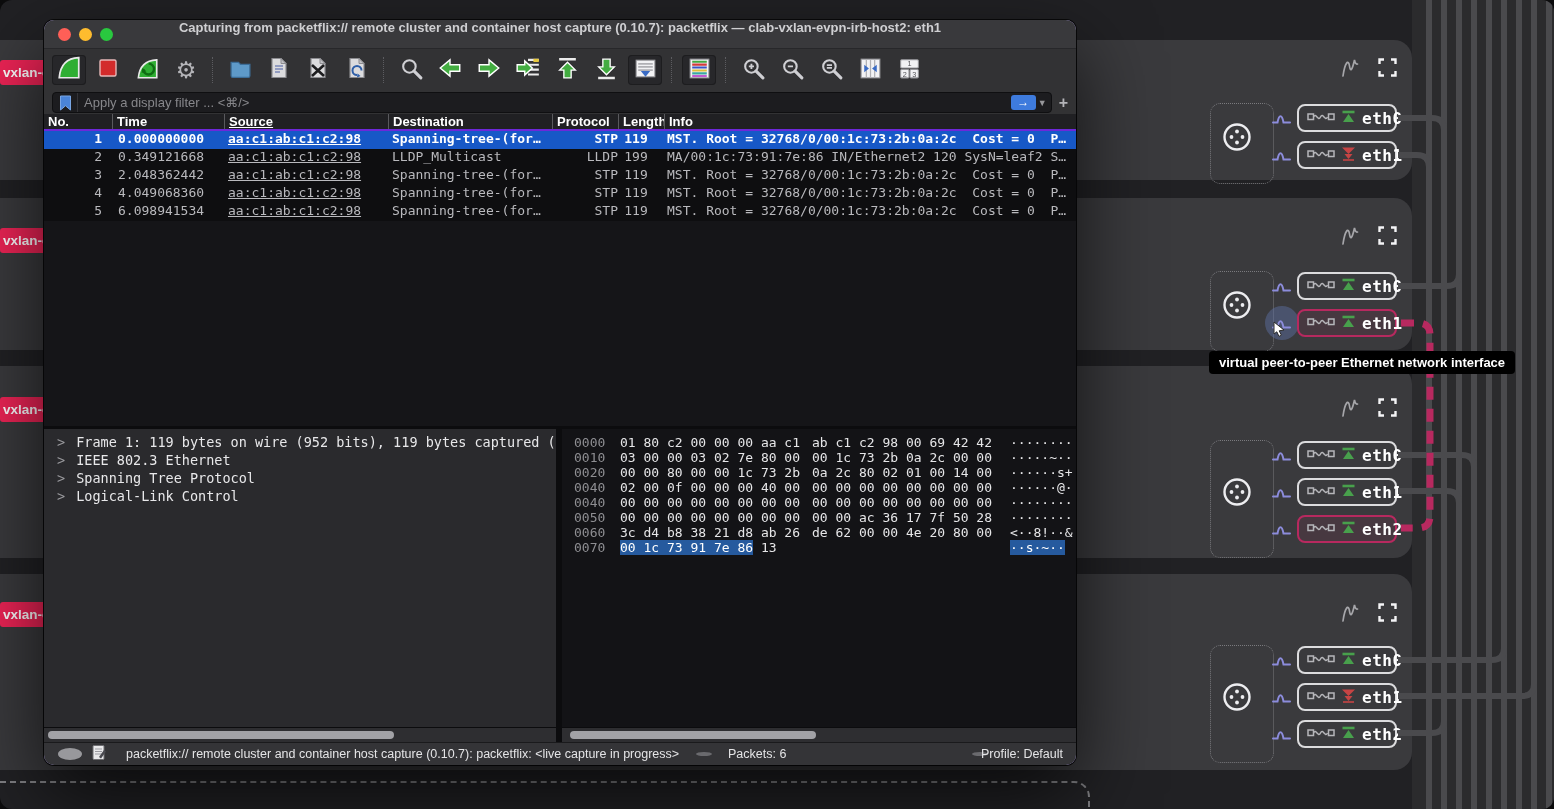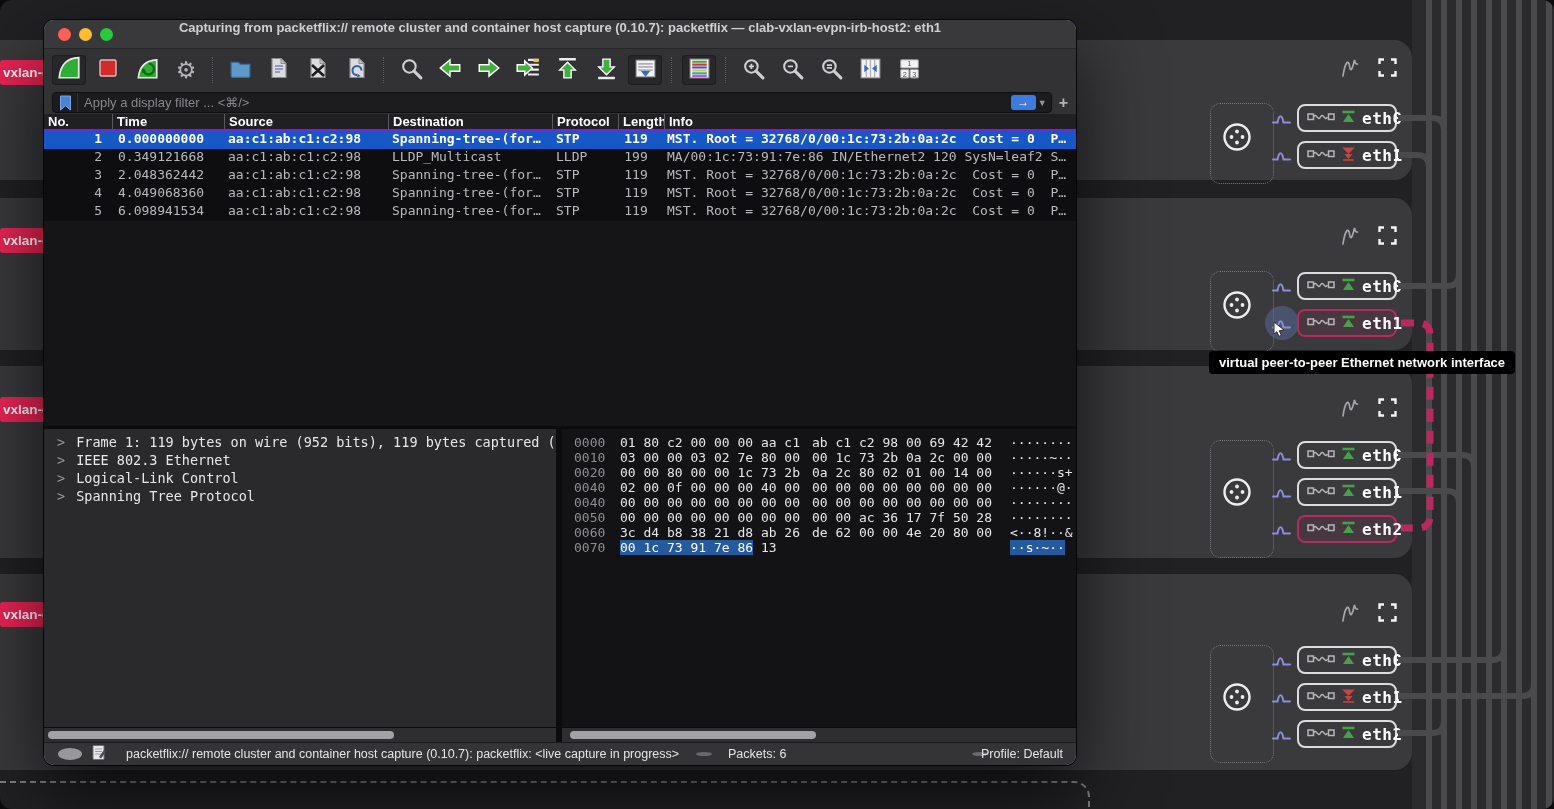--- a/index.html
+++ b/index.html
@@ -59,23 +59,23 @@
          font:bold 13px "Liberation Sans",sans-serif;border-bottom:2px solid #6d28d9;white-space:pre;}
   .phead span{border-left:1px solid #5a5a5e;padding-left:4px;text-align:left;box-sizing:border-box;overflow:hidden;}
   .phead span:first-child{border-left:none;}
   .prows{background:#0e0e10;}
   .prow{display:flex;height:18px;line-height:18px;font:13px "DejaVu Sans Mono",monospace;
         color:#b9b9bd;white-space:pre;}
   .prow.sel{background:var(--selrow,#1758c7);color:#fff;font-weight:bold;}
   .prow span,.phead span{flex:none;overflow:hidden;}
   .c0{width:68px;text-align:right;padding-right:10px;box-sizing:border-box;}
   .c1{width:112px;padding-left:6px;box-sizing:border-box;}
-  .c2{width:164px;padding-left:4px;box-sizing:border-box;}
+  .c2{width:164px;padding-left:4px;box-sizing:border-box;text-decoration:underline;}
   .c3{width:164px;padding-left:4px;box-sizing:border-box;}
-  .c4{width:66px;padding-left:4px;box-sizing:border-box;}
+  .c4{width:66px;padding-left:4px;box-sizing:border-box;text-align:right;}
   .c5{width:46px;text-align:center;padding-right:10px;box-sizing:border-box;}
   .c6{flex:1 !important;padding-left:3px;box-sizing:border-box;}
   .pfill{flex:1;background:#151518;}
   .plist{flex:none;display:flex;flex-direction:column;height:312px;}
   .plist .pfill{height:205px;flex:none;}
 
   .panes{flex:none;height:313px;display:flex;border-top:3px solid #0c0c0e;}
   .detailpane{width:512px;flex:none;background:#2a2a2d;display:flex;flex-direction:column;}
   .vsplit{width:6px;flex:none;background:#0c0c0e;}
   .hexpane{flex:1;background:#131316;display:flex;flex-direction:column;overflow:hidden;}
@@ -566,22 +566,22 @@
           <div class="prow"><span class="c0">5</span><span class="c1">6.098941534</span><span class="c2">aa:c1:ab:c1:c2:98</span><span class="c3">Spanning-tree-(for…</span><span class="c4">STP</span><span class="c5">119</span><span class="c6">MST. Root = 32768/0/00:1c:73:2b:0a:2c  Cost = 0  P…</span></div>
         </div>
       <div class="pfill"></div>
     </div>
 
     <div class="panes">
       <div class="detailpane">
         <div class="dtree" id="dtree">
             <div class="drow"><span class="chev">&gt;</span><span>Frame 1: 119 bytes on wire (952 bits), 119 bytes captured (952</span></div>
             <div class="drow"><span class="chev">&gt;</span><span>IEEE 802.3 Ethernet</span></div>
+            <div class="drow"><span class="chev">&gt;</span><span>Spanning Tree Protocol</span></div>
             <div class="drow"><span class="chev">&gt;</span><span>Logical-Link Control</span></div>
-            <div class="drow"><span class="chev">&gt;</span><span>Spanning Tree Protocol</span></div>
           </div>
         <div class="hscroll">
           <div class="thumb" style="left:4px;width:346px"></div>
         </div>
       </div>
       <div class="vsplit"></div>
       <div class="hexpane">
         <div class="hexrows" id="hexrows">
             <div class="hexrow"><span class="off">0000</span><span class="hx1">01 80 c2 00 00 00 aa c1</span><span class="hx2">ab c1 c2 98 00 69 42 42</span><span class="as1">········</span></div>
             <div class="hexrow"><span class="off">0010</span><span class="hx1">03 00 00 03 02 7e 80 00</span><span class="hx2">00 1c 73 2b 0a 2c 00 00</span><span class="as1">·····~··</span></div>

